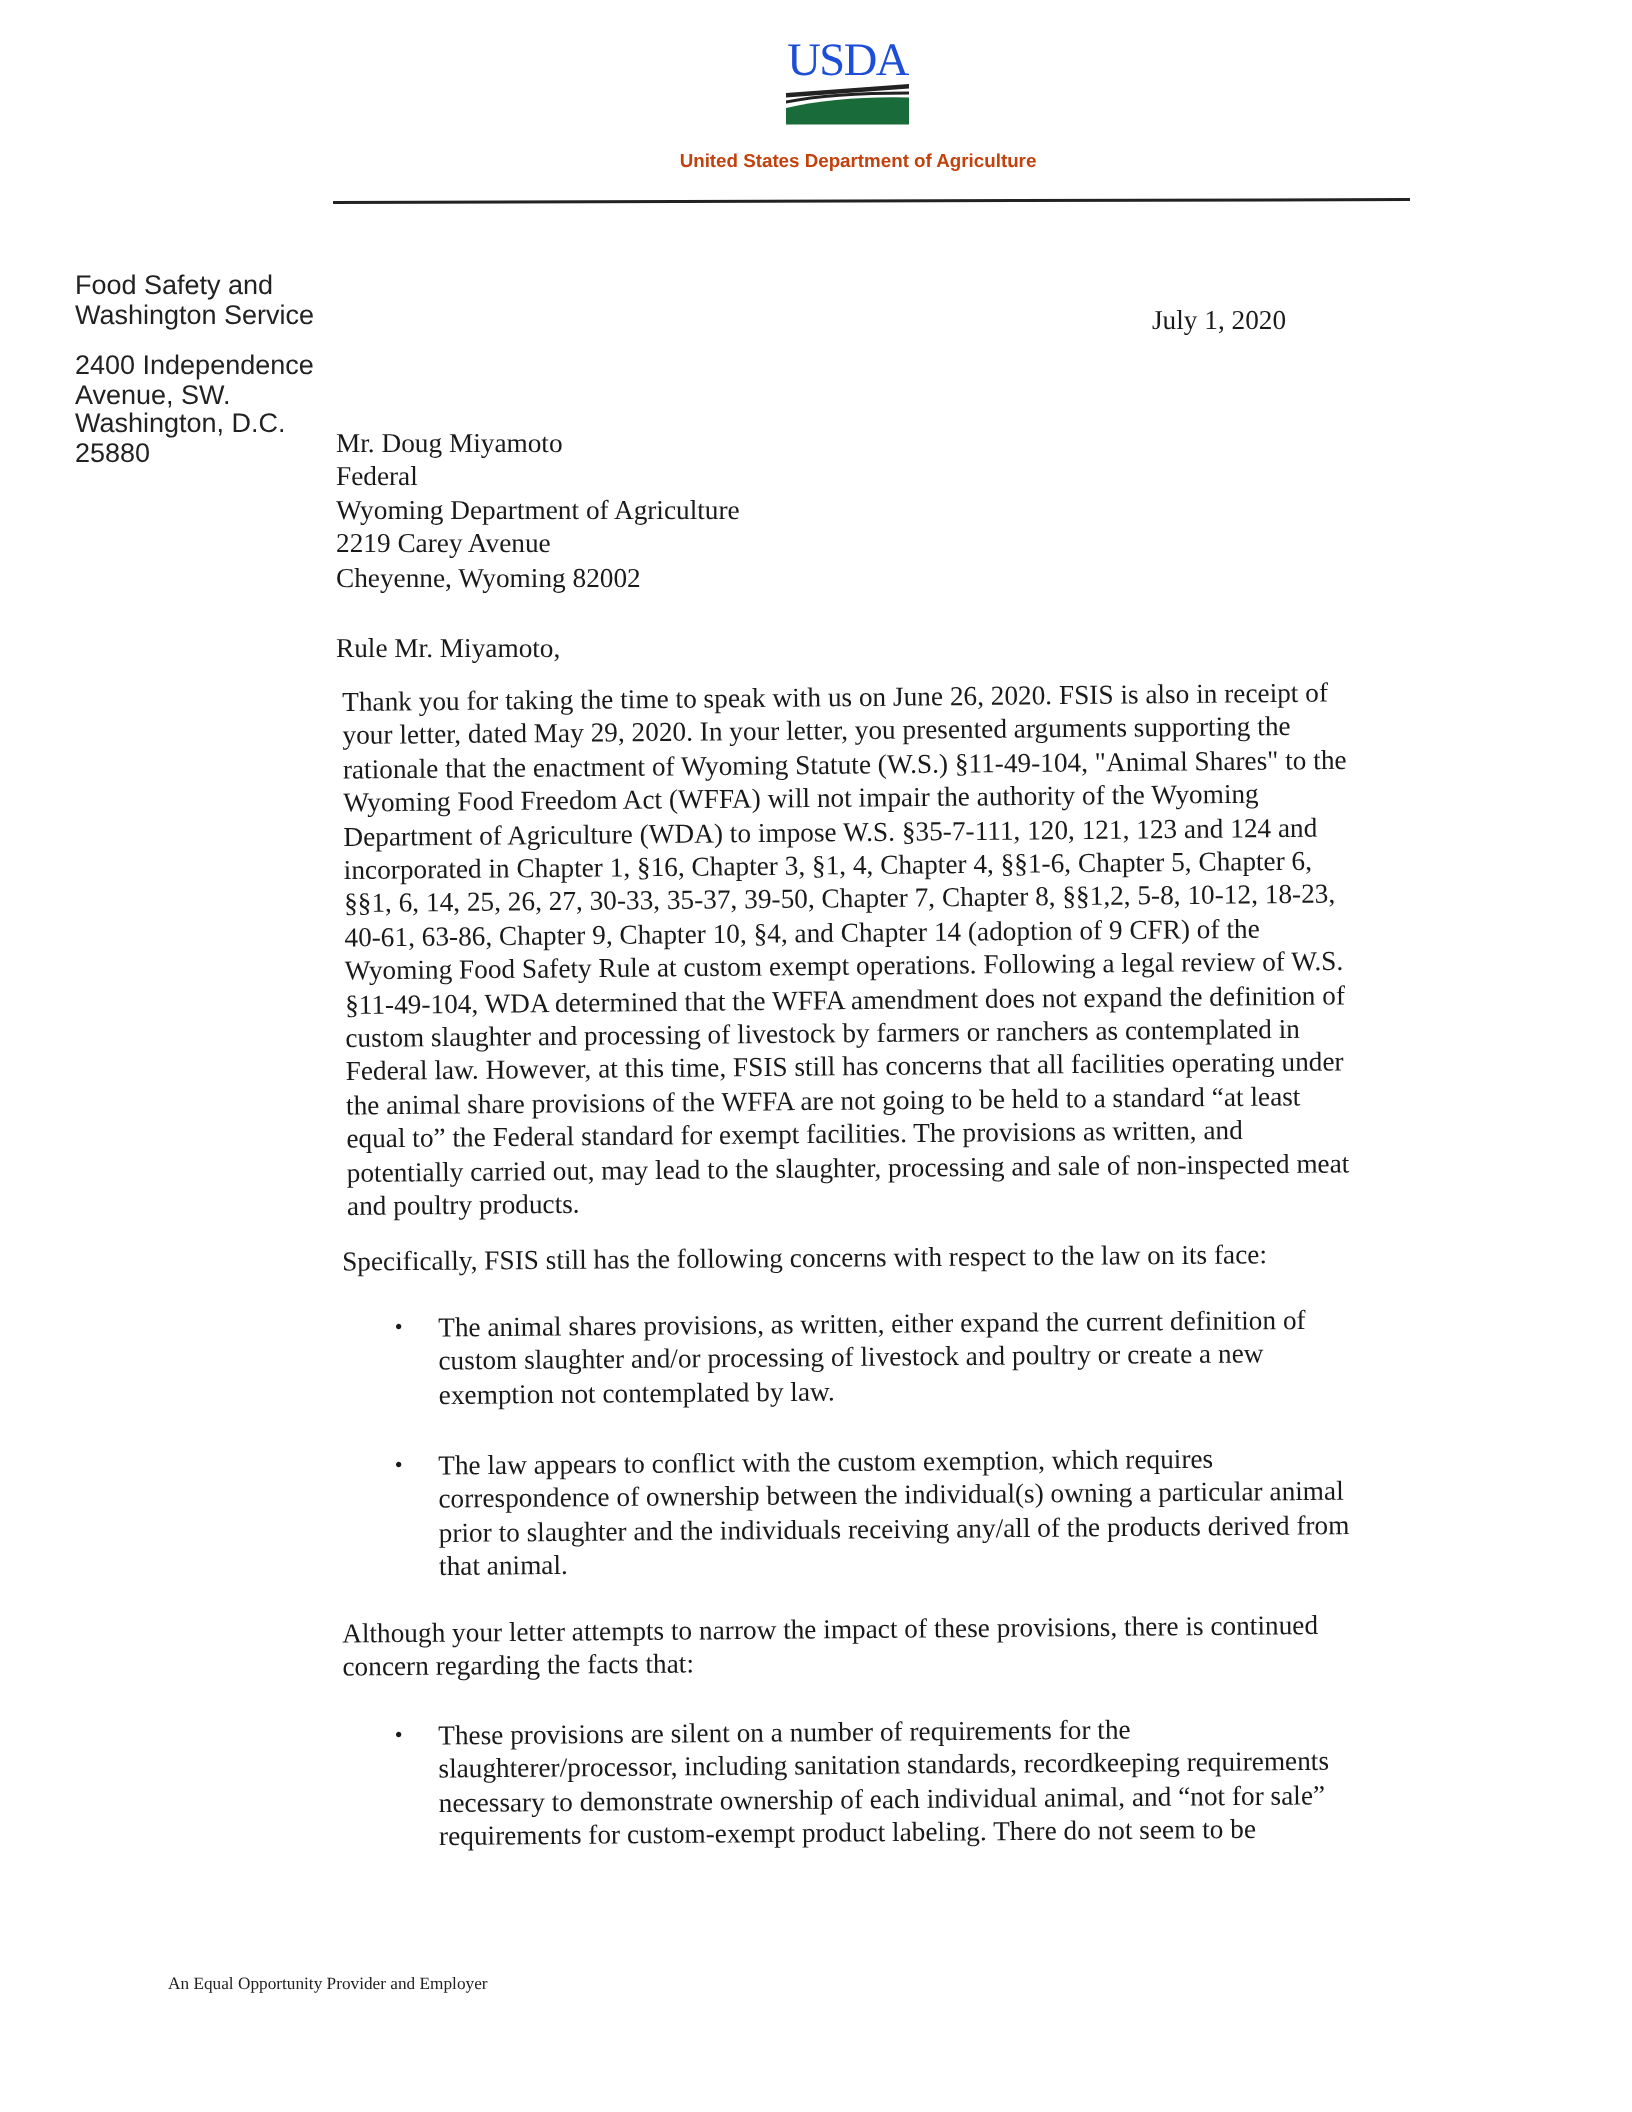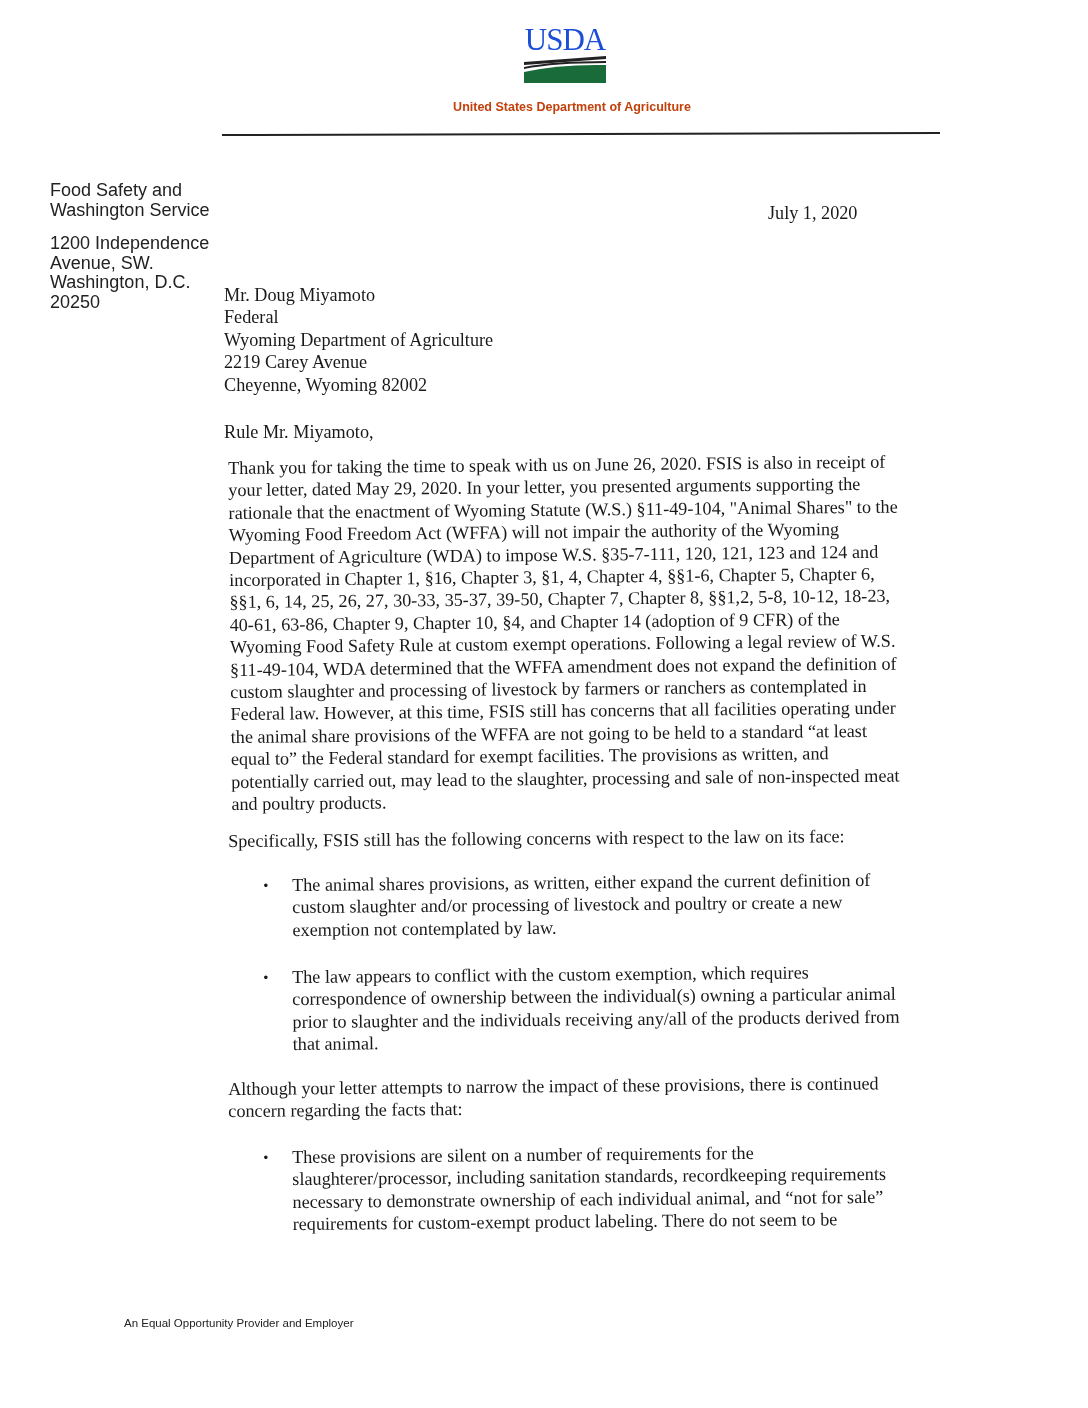--- a/index.html
+++ b/index.html
@@ -36,21 +36,21 @@
     .p2 { top: 830px; transform: rotate(-0.45deg); transform-origin: left top; }
     .p3 { top: 1078px; transform: rotate(-0.5deg); transform-origin: left top; }
 
     .bullet-item { position: absolute; }
     .bullet-dot { position: absolute; left: -29px; top: 0; font-size: 15px; }
     .b1 { left: 292px; top: 874px; transform: rotate(-0.5deg); transform-origin: left top; }
     .b2 { left: 292px; top: 966px; transform: rotate(-0.5deg); transform-origin: left top; }
     .b3 { left: 292px; top: 1146px; transform: rotate(-0.5deg); transform-origin: left top; }
     .bullet-item .ln { display: block; white-space: nowrap; }
 
-    .footer { left: 124px; top: 1317px; font-family: Liberation Sans, sans-serif; font-size: 11.5px; color: #222; }
+    .footer { left: 112px; top: 1317px; font-family: Liberation Serif, serif; font-size: 11.5px; color: #222; }
   </style>
 </head>
 <body>
 
 <div class="abs logo">
   <div class="logo-text">USDA</div>
   <svg class="logo-svg" width="82" height="28" viewBox="0 0 82 28">
     <path d="M0 6 L82 0 L82 3 L0 9 Z" fill="#222"></path>
     <path d="M0 11 Q30 5 82 5 L82 7 Q30 7 0 13 Z" fill="#222"></path>
     <path d="M0 16 Q35 8 82 9 L82 27 L0 27 Z" fill="#1a6b3a"></path>
@@ -58,24 +58,24 @@
 </div>
 <div class="abs agency"><span>United States Department of Agriculture</span></div>
 <div class="abs rule"></div>
 
 <div class="abs sidebar">
   <div class="blk">
     <span class="ln">Food Safety and</span>
     <span class="ln">Washington Service</span>
   </div>
   <div class="blk">
-    <span class="ln">1200 Independence</span>
+    <span class="ln">2400 Independence</span>
     <span class="ln">Avenue, SW.</span>
     <span class="ln">Washington, D.C.</span>
-    <span class="ln">20250</span>
+    <span class="ln">25880</span>
   </div>
 </div>
 
 <div class="abs serif date">July 1, 2020</div>
 
 <div class="abs serif recipient">
   <span class="ln">Mr. Doug Miyamoto</span>
   <span class="ln">Federal</span>
   <span class="ln">Wyoming Department of Agriculture</span>
   <span class="ln">2219 Carey Avenue</span>

